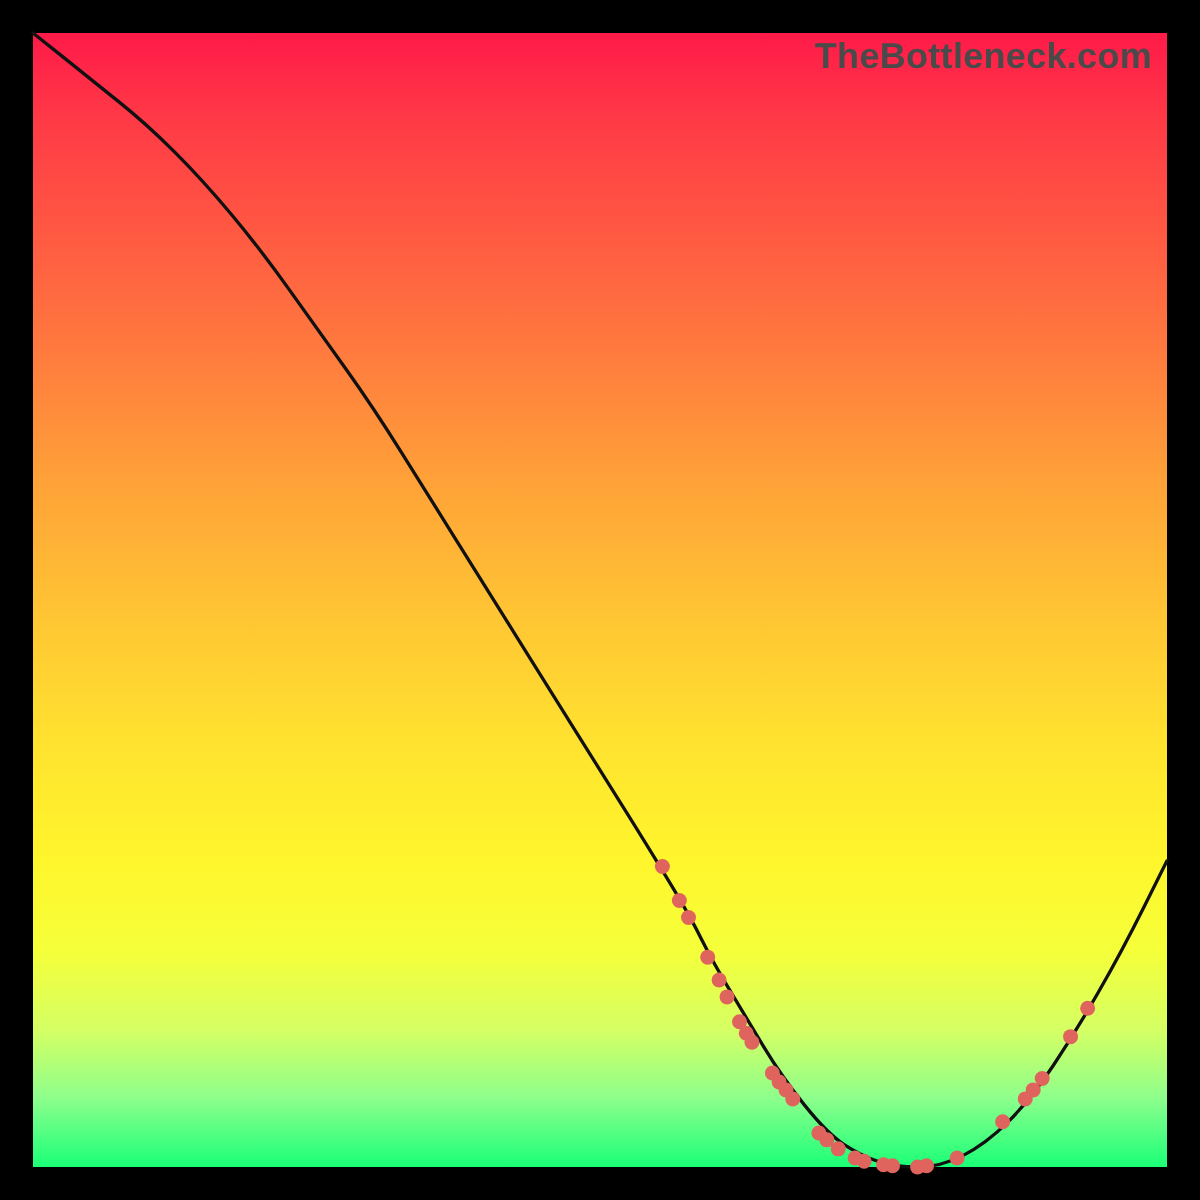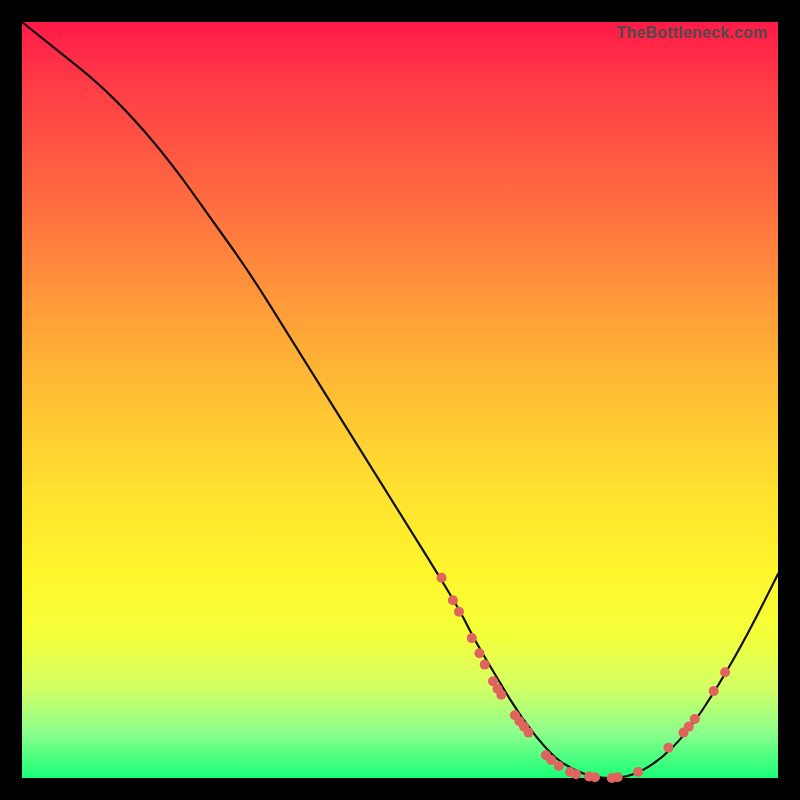--- a/index.html
+++ b/index.html
@@ -34,21 +34,21 @@
       #f4ff3a 81%,
       #d4ff64 88%,
       #8cff8c 94%,
       #1aff77 100%);
   }
   .watermark {
     position: absolute;
     top: 2px;
     right: 10px;
     color: #4a4a4a;
-    font-size: 16px;
+    font-size: 24px;
     font-weight: 600;
     letter-spacing: 0.2px;
     pointer-events: none;
   }
   svg.curve {
     position: absolute;
     left: 0;
     top: 0;
     width: 756px;
     height: 756px;

